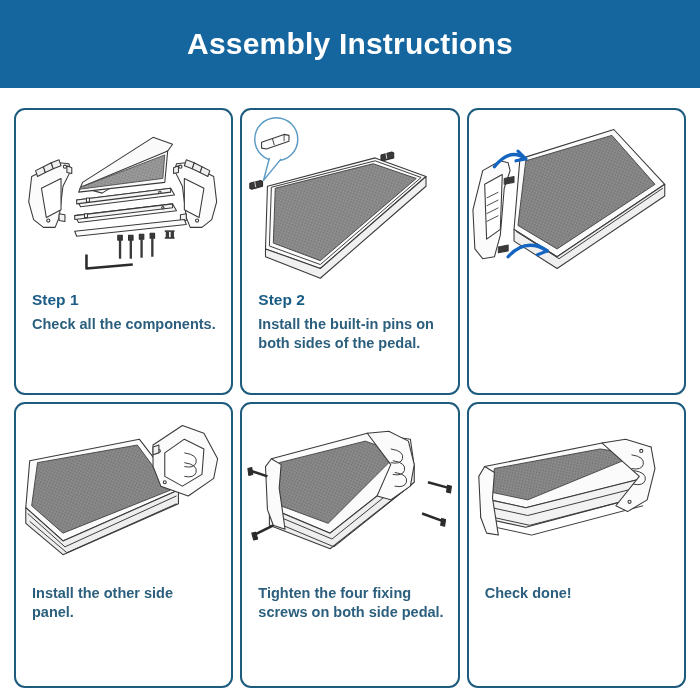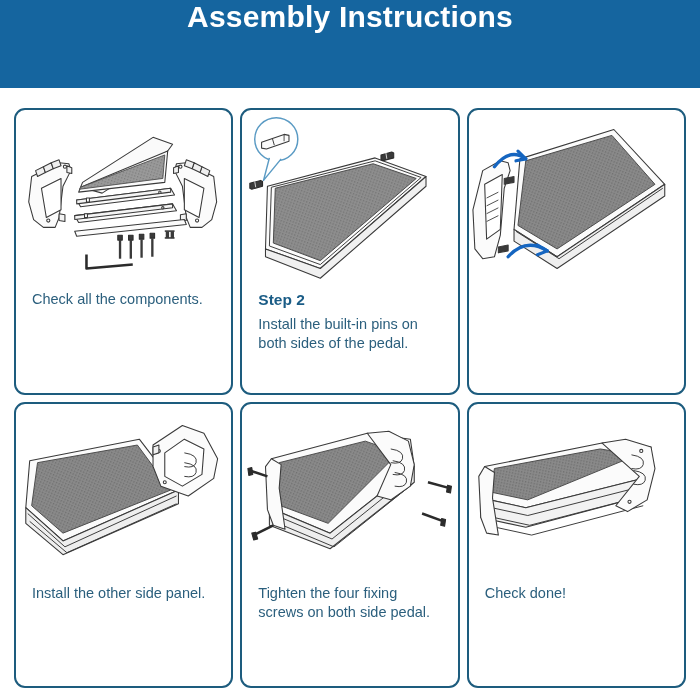--- a/index.html
+++ b/index.html
@@ -18,21 +18,21 @@
     background: #ffffff;
   }
   
   .header {
     position: absolute;
     left: 0; top: 0;
     width: 700px;
     height: 88px;
     background: #15659f;
     display: flex;
-    align-items: flex-start;
+    align-items: center;
     justify-content: center;
   }
   .header-title {
     color: #ffffff;
     font-size: 30px;
     font-weight: bold;
     letter-spacing: 0.2px;
     font-family: "Liberation Sans", sans-serif;
   }
   
@@ -72,20 +72,21 @@
     color: #1a5c86;
     font-weight: bold;
     font-size: 15.5px;
     line-height: 20px;
     margin-bottom: 5px;
   }
   .step-desc {
     color: #2b5f7d;
     font-size: 14.5px;
     line-height: 19px;
+    font-weight: bold;
   }
 </style>
 </head>
 <body>
 
 <div id="page">
 
   <div class="header">
     <div class="header-title">Assembly Instructions</div>
   </div>
@@ -177,20 +178,21 @@
               <rect x="152" y="128" width="10" height="1.6"></rect>
             </g>
 
             <g stroke="#2b2b2b" stroke-width="2.6" stroke-linecap="square">
               <path d="M72 147 L72 160 L118 156"></path>
             </g>
           </g>
         </svg>
       </div>
       <div class="text-area">
+        <div class="step-label">Step 1</div>
         <div class="step-desc">Check all the components.</div>
       </div>
     </div>
 
     <div class="card">
       <div class="art">
         <svg viewBox="0 0 220 178" preserveAspectRatio="xMidYMid meet">
           <defs>
             <pattern id="mesh2" width="3" height="3" patternUnits="userSpaceOnUse" patternTransform="rotate(20)">
               <rect width="3" height="3" fill="#8e8e8e"></rect>

